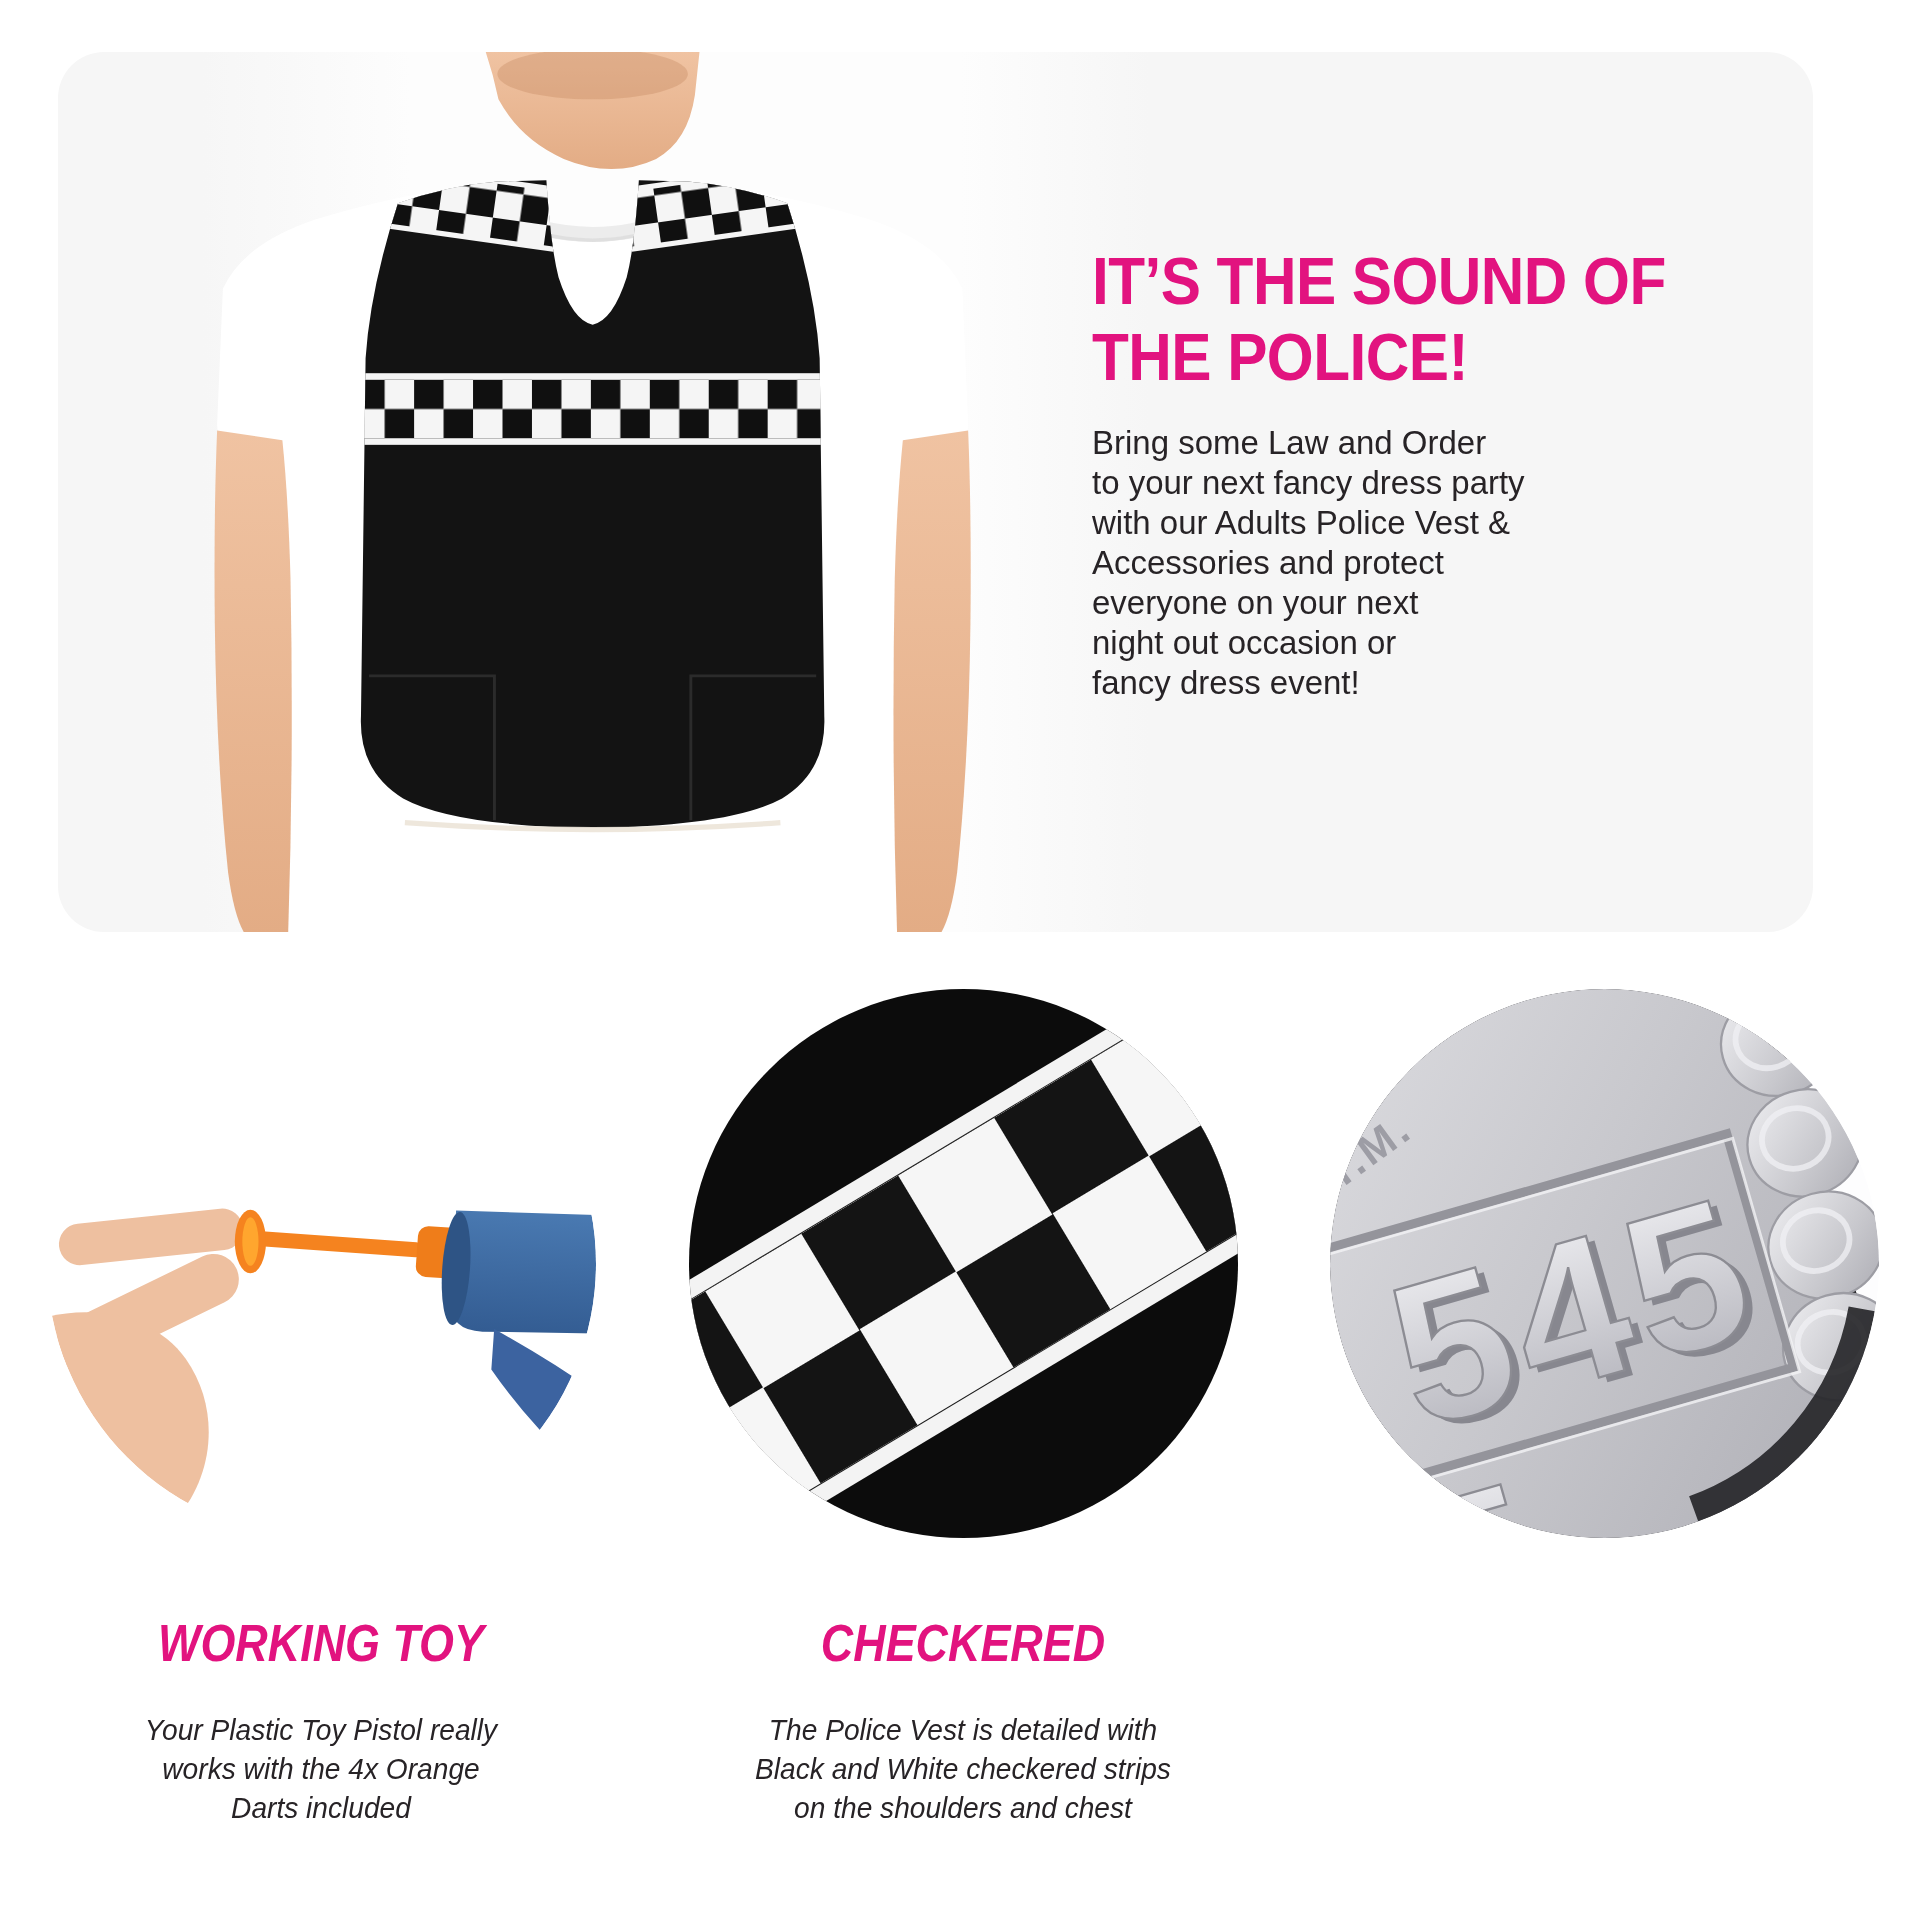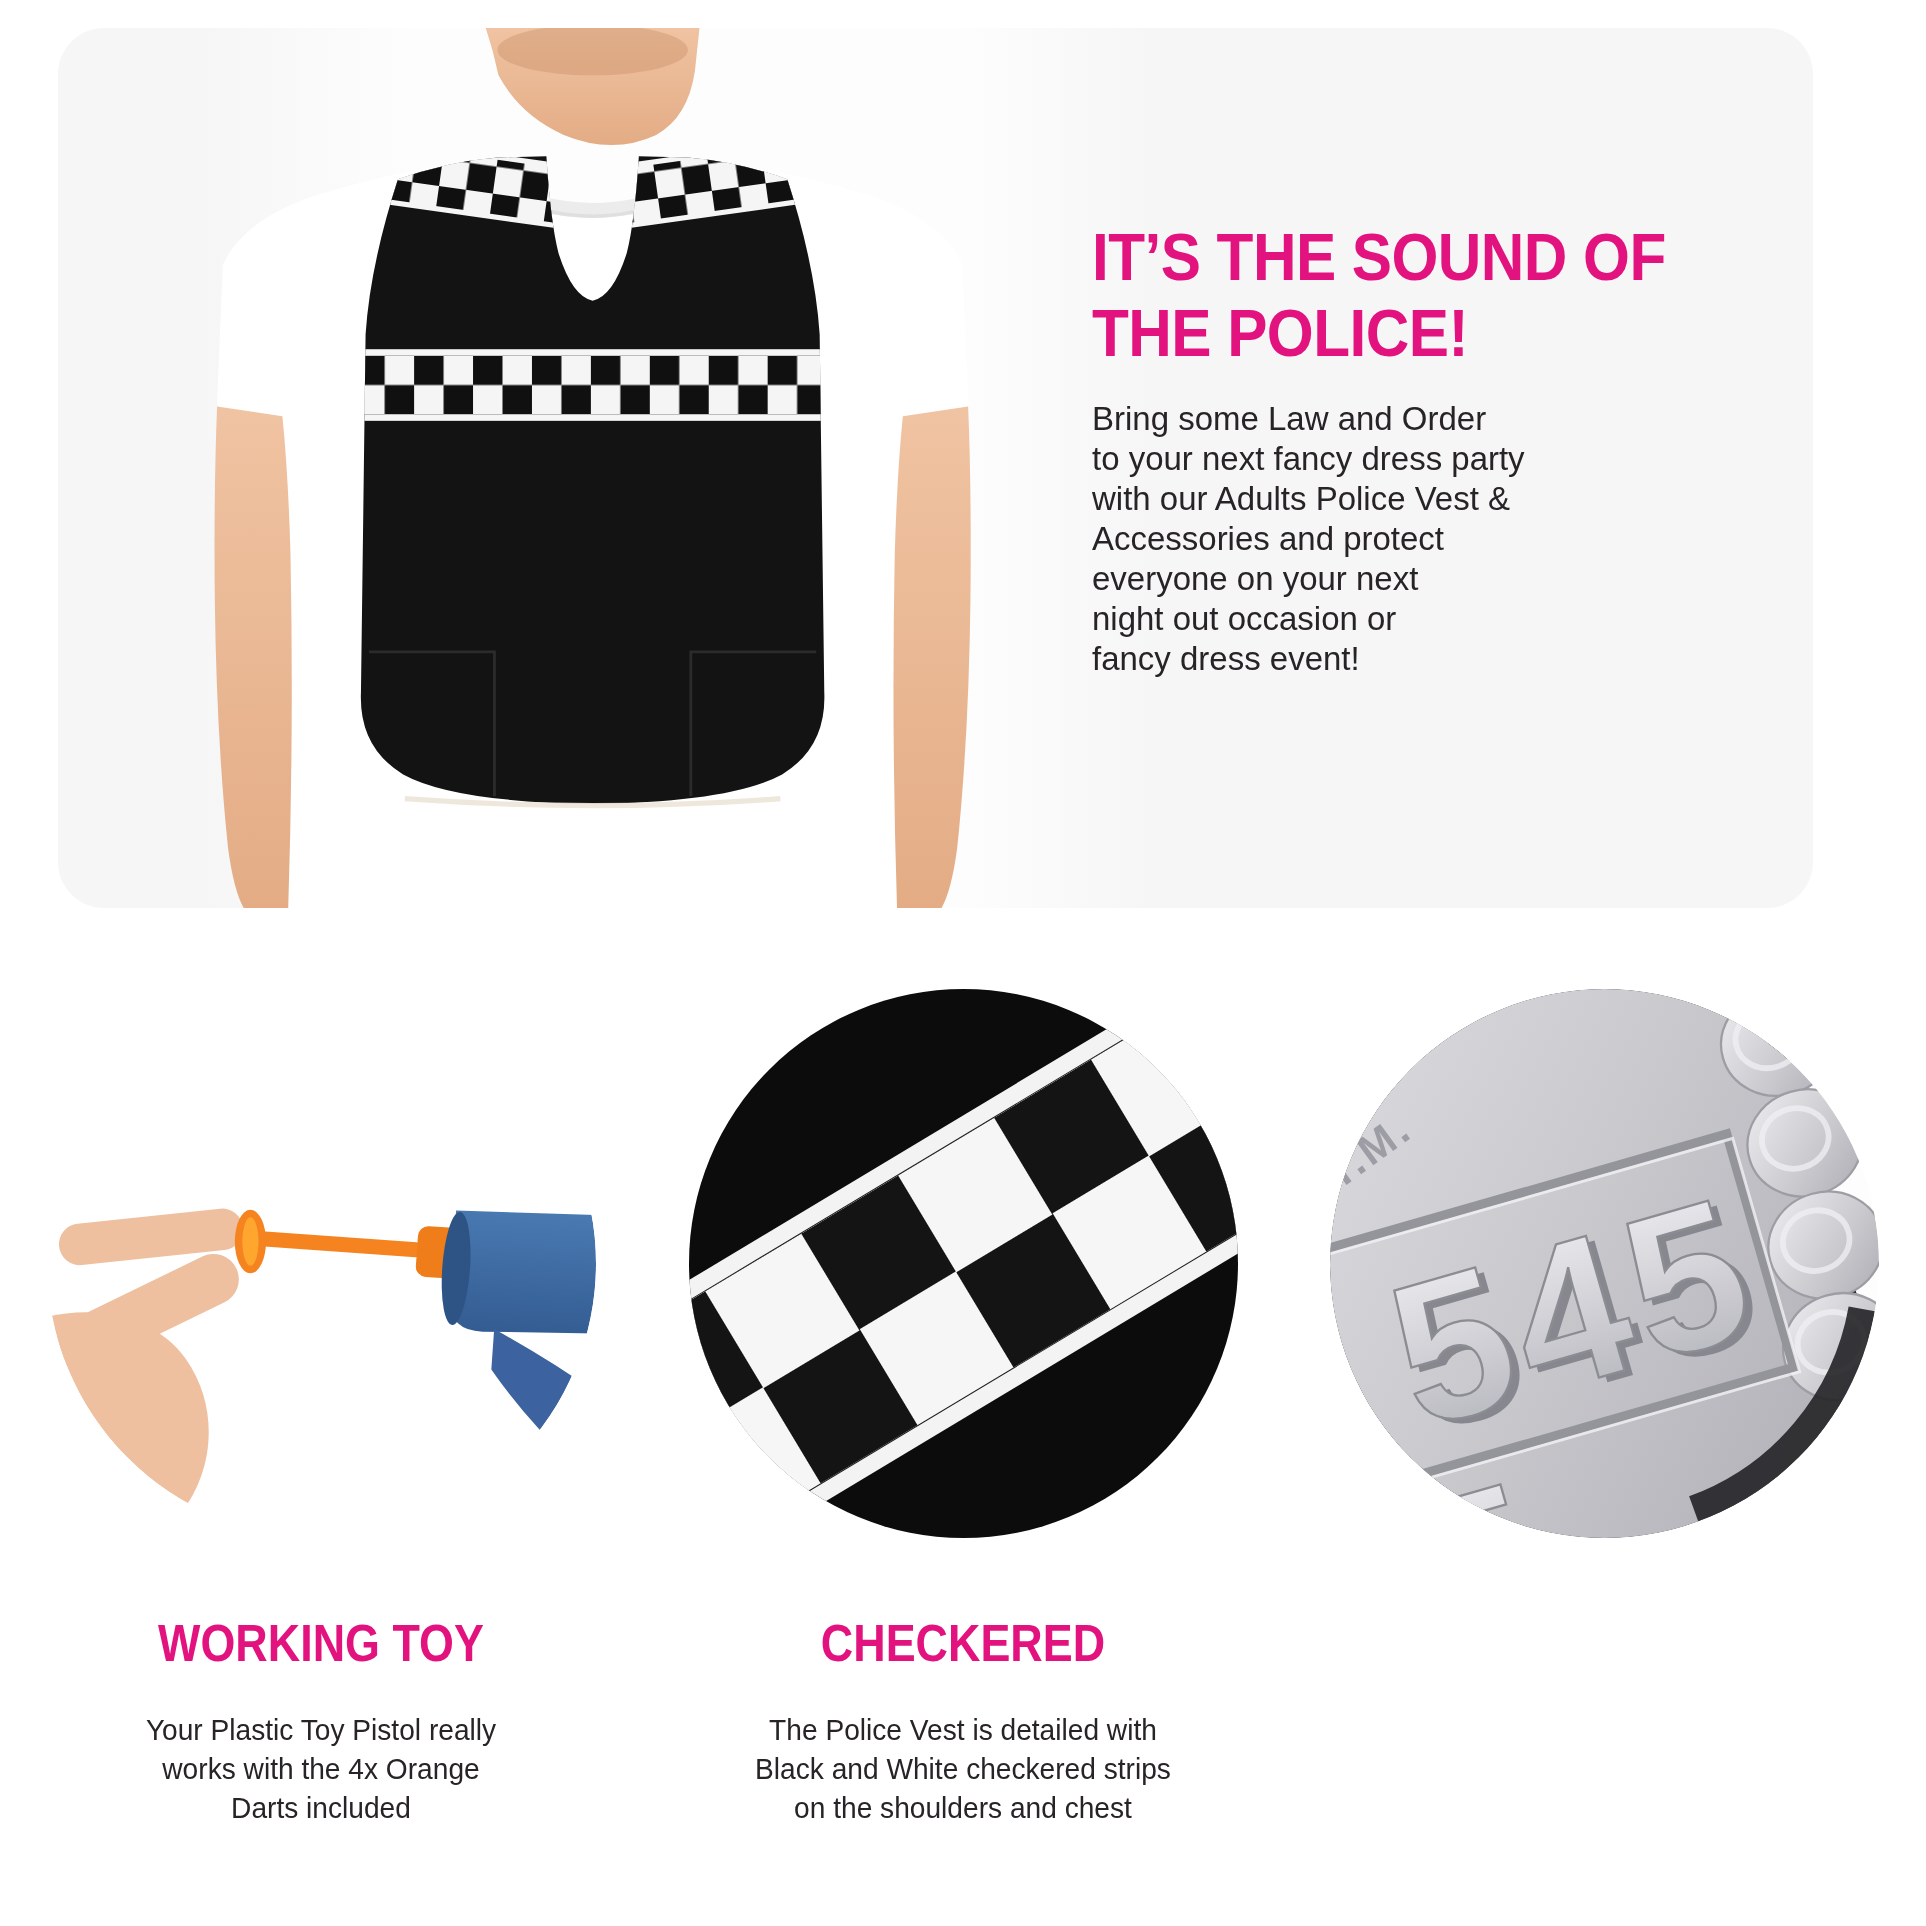--- a/index.html
+++ b/index.html
@@ -2,21 +2,21 @@
 <html style="font-size:9.2px"><head>
 <meta charset="utf-8">
 <style>
   html,body{margin:0;padding:0;}
   body{
     width:1926px;height:1926px;position:relative;background:#ffffff;
     font-family:"Liberation Sans", sans-serif;overflow:hidden;
   }
   
   .hero-card{
-    position:absolute;left:58px;top:28px;width:1755px;height:880px;
+    position:absolute;left:58px;top:52px;width:1755px;height:880px;
     background:#f6f6f6;border-radius:46px;overflow:hidden;
   }
   .hero-photo{position:absolute;left:110px;top:0;width:1011px;height:881px;}
   .hero-text{position:absolute;left:1034px;top:191px;width:722px;}
   .hero-headline{
     color:#E2137F;font-weight:700;font-size:67px;line-height:76px;
     letter-spacing:-0.6px;transform:scaleX(0.9);transform-origin:left top;white-space:nowrap;
   }
   .hero-paragraph{
     margin-top:26.6px;color:#272326;font-size:34px;line-height:40px;
@@ -35,21 +35,21 @@
     position:absolute;left:-208px;top:146px;width:971px;height:260px;
     background:#f3f3f3;transform:rotate(-31deg);
   }
   .ribbon .checks{
     position:absolute;left:0;right:0;top:17.3px;bottom:17.3px;
     background-image:conic-gradient(#141414 0 25%, #f6f6f6 0 50%, #141414 0 75%, #f6f6f6 0);
     background-size:225px 225px;background-position:23px 0;
     border-top:1.7px solid #1b1b1b;border-bottom:1.7px solid #1b1b1b;
   }
   
-  .features{position:absolute;left:0;top:1615px;width:1828px;display:flex;}
+  .features{position:absolute;left:0;top:1615px;width:1828px;display:flex;font-style:italic;}
   .feature{width:642px;text-align:center;}
   .feature-heading{
     color:#E2137F;font-weight:700;font-size:51px;line-height:58px;
     transform:scaleX(0.88);transform-origin:center top;white-space:nowrap;
   }
   .feature-lines{
     margin-top:38px;color:#272326;font-size:29px;line-height:39px;
     transform:scaleX(0.97);transform-origin:center top;
   }
 </style>

